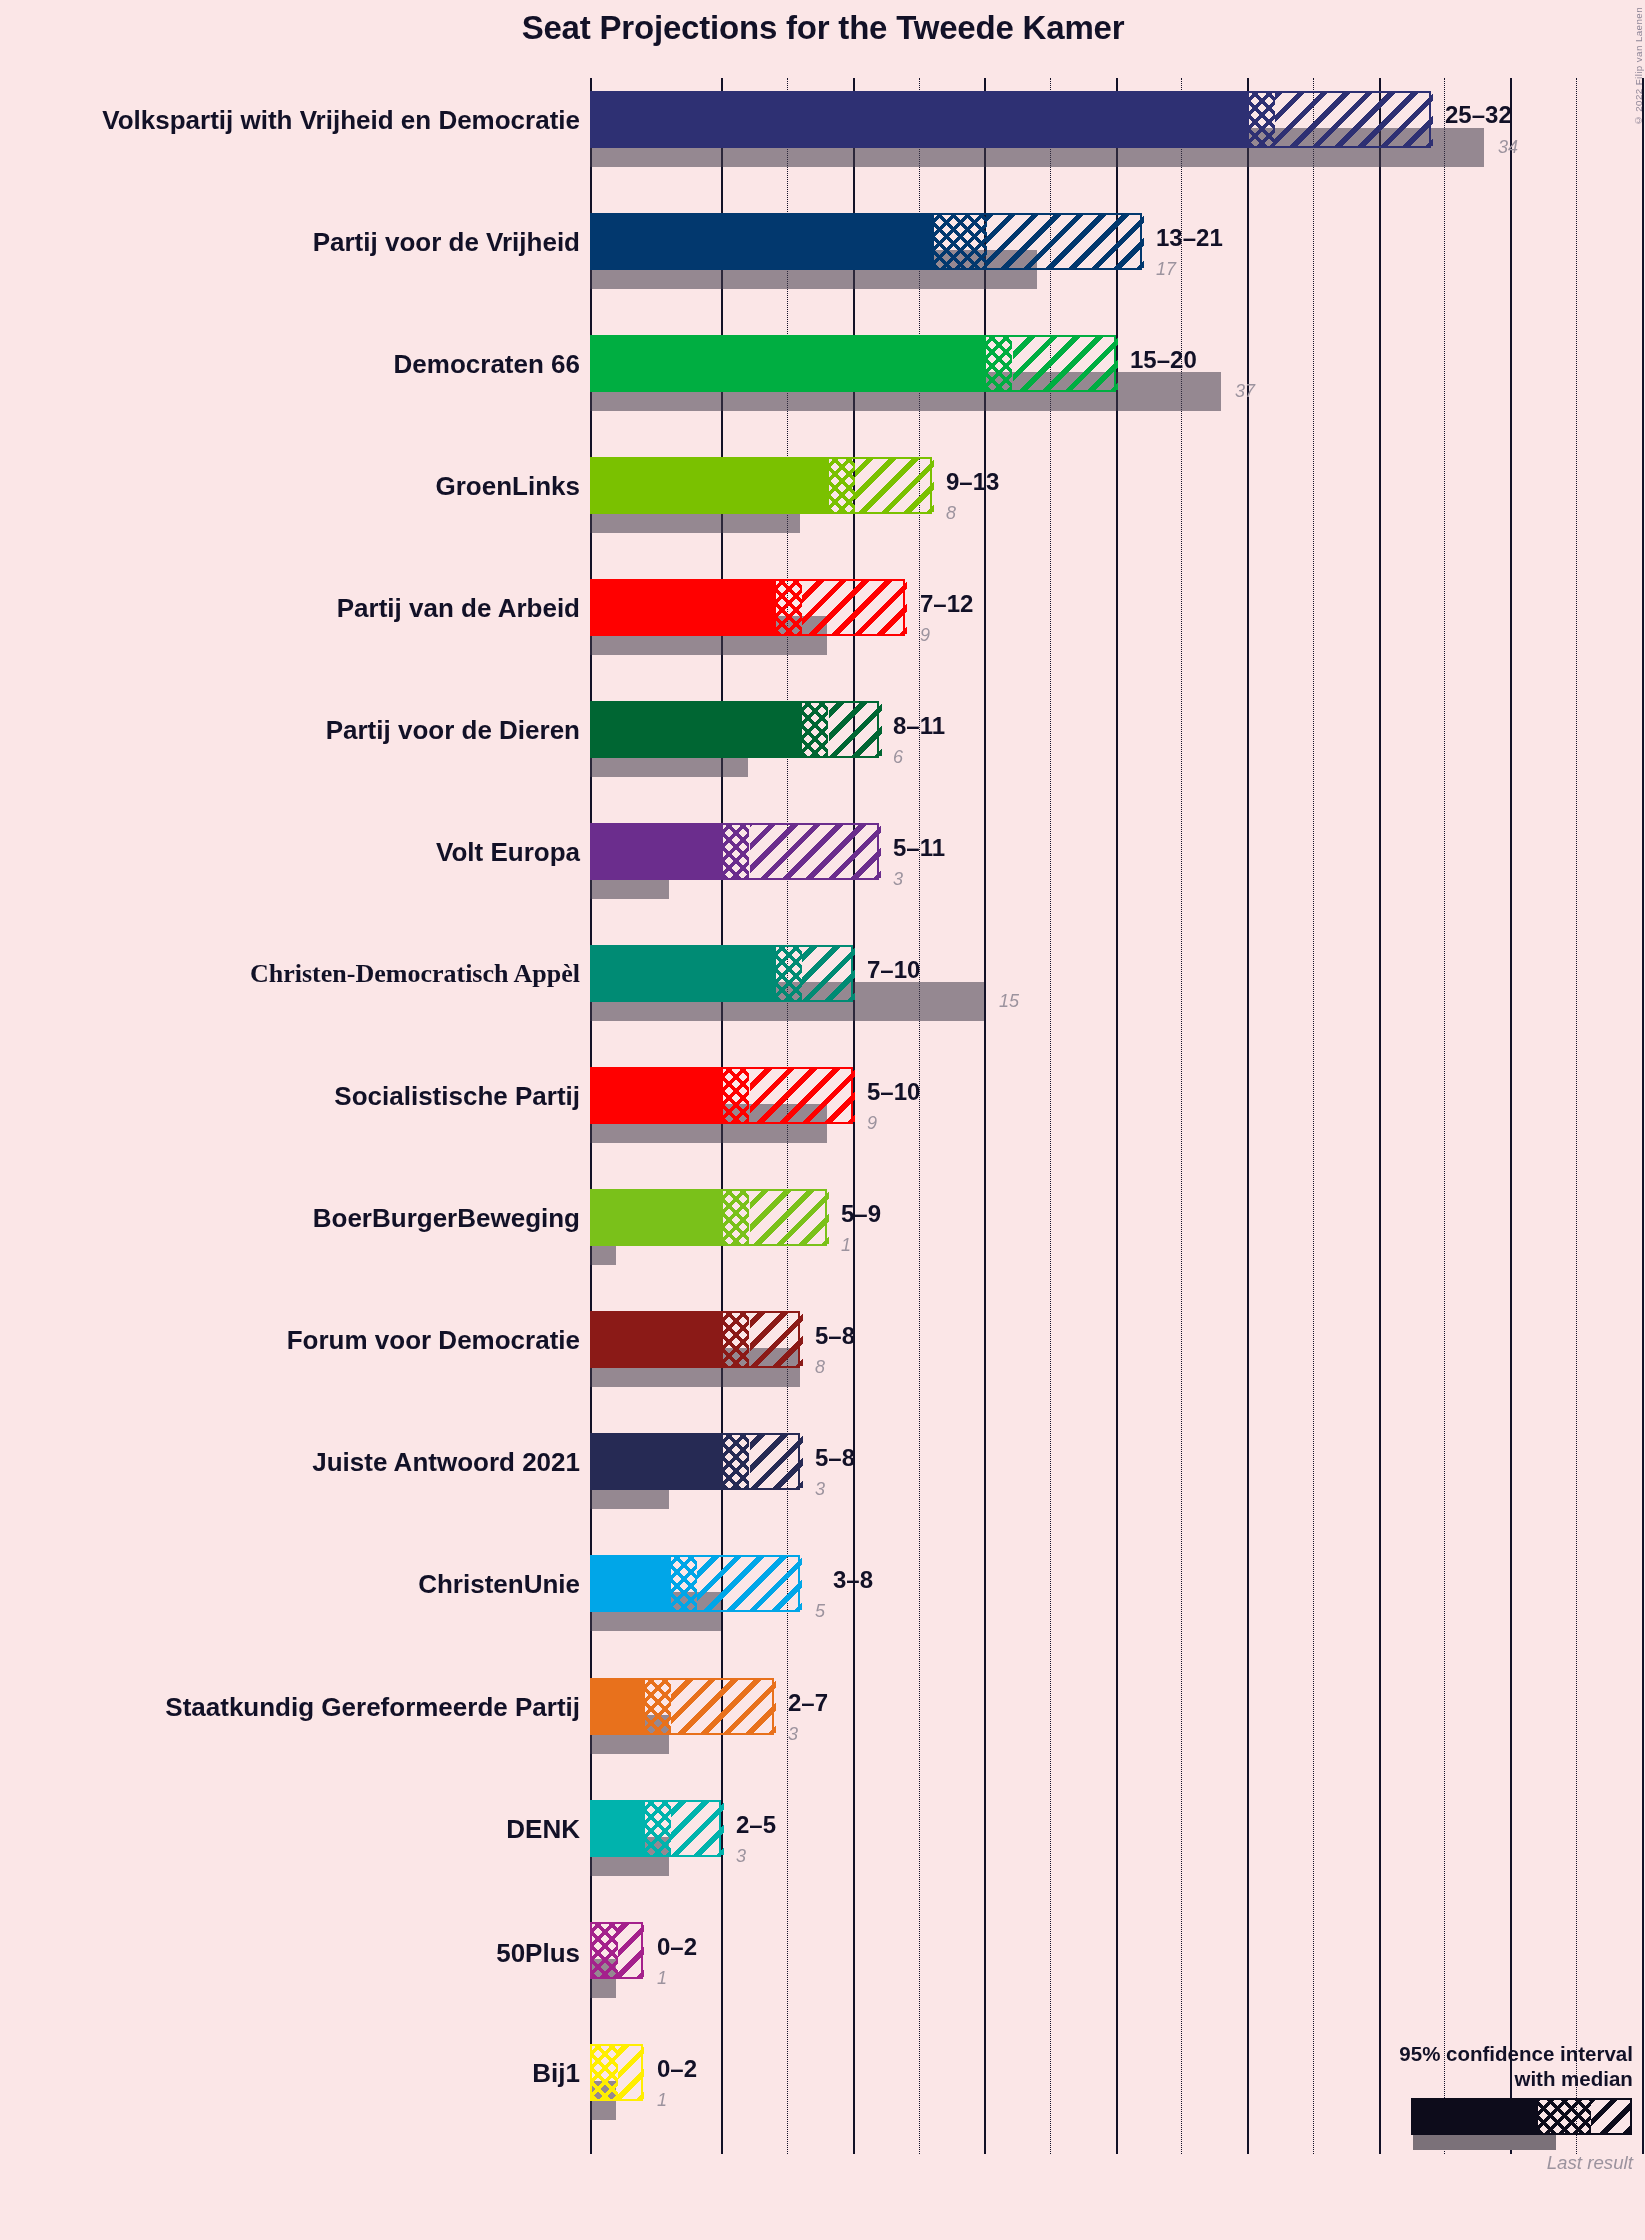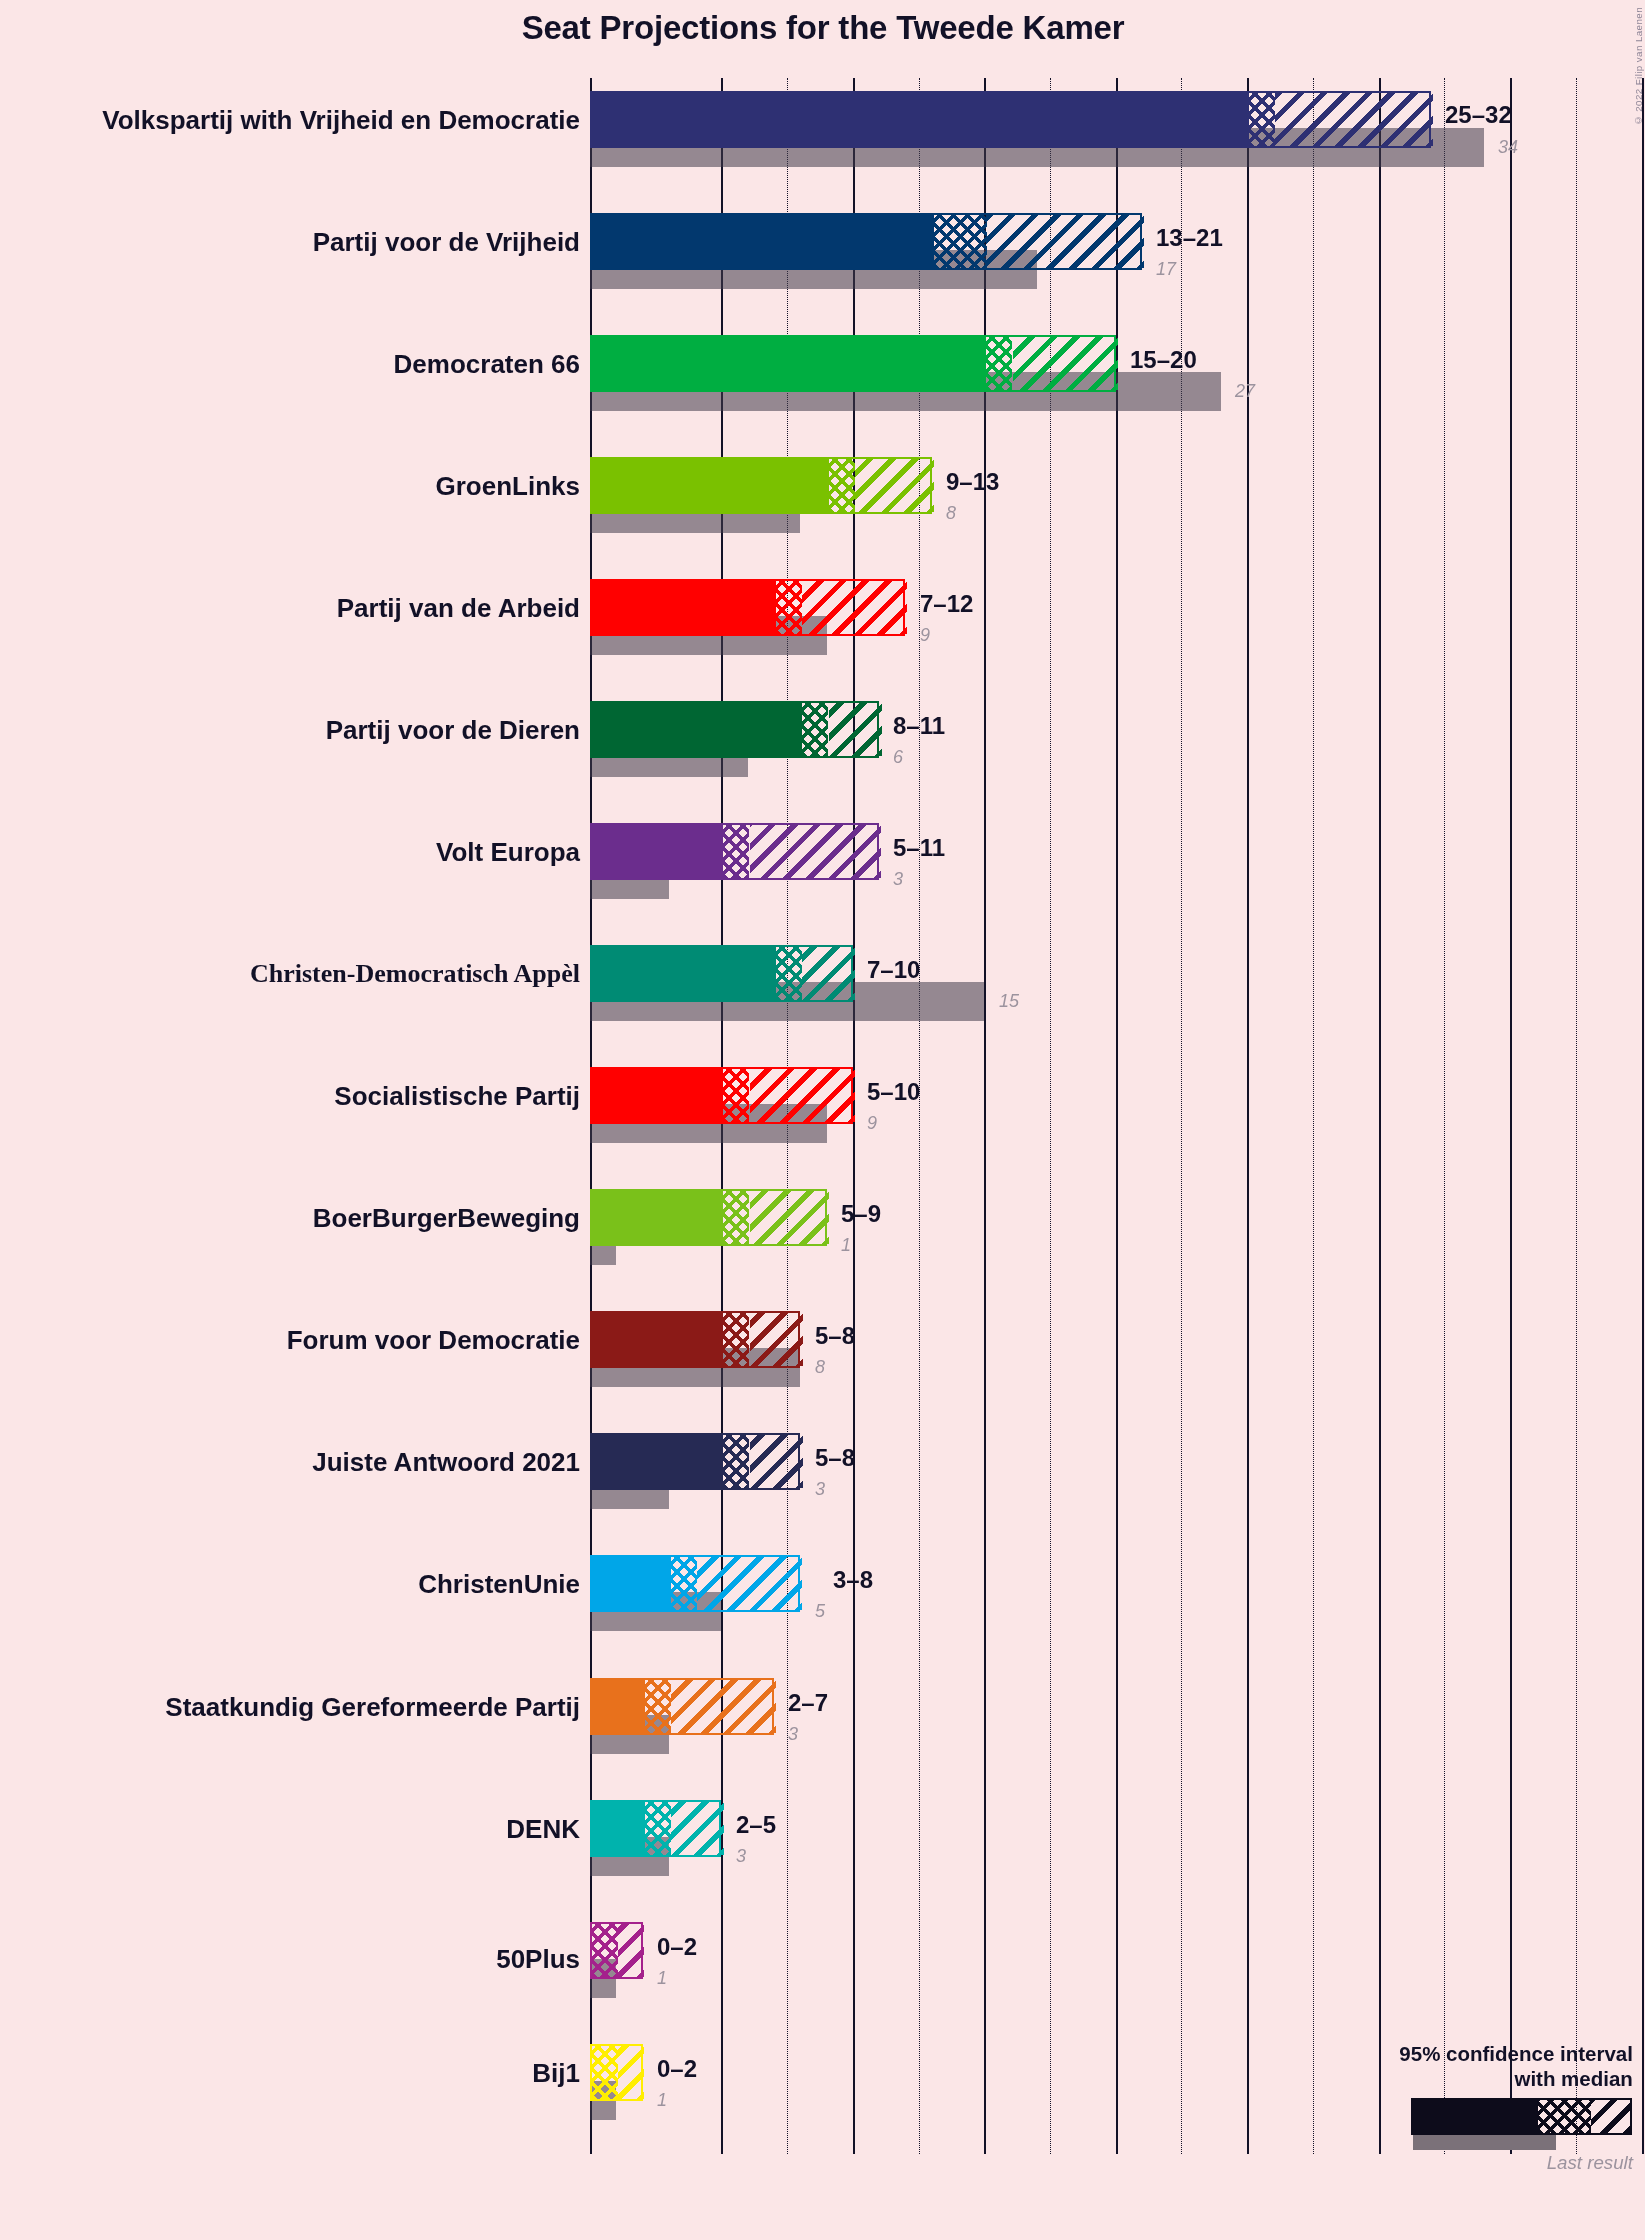--- a/index.html
+++ b/index.html
@@ -158,21 +158,21 @@
           <div class="party-label" style="top: 14.3px;">Partij voor de Vrijheid</div>
         </div>
         <div class="row" style="top: 257px; width: 1056px; height: 77px;">
           <div class="bar-last" style="top: 37px; height: 39px; width: 631px; background: rgb(65, 58, 74); opacity: 0.55;"></div>
           <div class="bar-ci" style="width: 526px; border-color: rgb(0, 174, 65); height: 57px;">
             <div class="seg seg-solid" style="left: 0px; width: 394px; background: rgb(0, 174, 65);"></div>
             <div class="seg seg-cross" style="left: 394px; width: 26px; background-image: repeating-linear-gradient(45deg, rgb(0, 174, 65) 0px, rgb(0, 174, 65) 3.6px, transparent 3.6px, transparent 9.8px), repeating-linear-gradient(-45deg, rgb(0, 174, 65) 0px, rgb(0, 174, 65) 3.6px, transparent 3.6px, transparent 9.8px);"></div>
             <div class="seg seg-diag" style="left: 421px; width: 105px; background-image: repeating-linear-gradient(-45deg, rgb(0, 174, 65) 0px, rgb(0, 174, 65) 5.3px, transparent 5.3px, transparent 16px);"></div>
           </div>
           <div class="ci-label" style="left: 540px; top: 10.7px;">15–20</div>
-          <div class="last-label" style="left: 645px; top: 46px;">27</div>
+          <div class="last-label" style="left: 645px; top: 46px;">37</div>
           <div class="party-label" style="top: 14.3px;">Democraten 66</div>
         </div>
         <div class="row" style="top: 379px; width: 1056px; height: 77px;">
           <div class="bar-last" style="top: 37px; height: 39px; width: 210px; background: rgb(65, 58, 74); opacity: 0.55;"></div>
           <div class="bar-ci" style="width: 342px; border-color: rgb(122, 193, 0); height: 57px;">
             <div class="seg seg-solid" style="left: 0px; width: 237px; background: rgb(122, 193, 0);"></div>
             <div class="seg seg-cross" style="left: 237px; width: 26px; background-image: repeating-linear-gradient(45deg, rgb(122, 193, 0) 0px, rgb(122, 193, 0) 3.6px, transparent 3.6px, transparent 9.8px), repeating-linear-gradient(-45deg, rgb(122, 193, 0) 0px, rgb(122, 193, 0) 3.6px, transparent 3.6px, transparent 9.8px);"></div>
             <div class="seg seg-diag" style="left: 263px; width: 79px; background-image: repeating-linear-gradient(-45deg, rgb(122, 193, 0) 0px, rgb(122, 193, 0) 5.3px, transparent 5.3px, transparent 16px);"></div>
           </div>
           <div class="ci-label" style="left: 356px; top: 10.7px;">9–13</div>
@@ -301,21 +301,21 @@
           <div class="party-label" style="top: 14.3px;">DENK</div>
         </div>
         <div class="row" style="top: 1844px; width: 1056px; height: 77px;">
           <div class="bar-last" style="top: 37px; height: 39px; width: 26px; background: rgb(65, 58, 74); opacity: 0.55;"></div>
           <div class="bar-ci" style="width: 53px; border-color: rgb(164, 33, 140); height: 57px;">
             <div class="seg seg-cross" style="left: 0px; width: 26px; background-image: repeating-linear-gradient(45deg, rgb(164, 33, 140) 0px, rgb(164, 33, 140) 3.6px, transparent 3.6px, transparent 9.8px), repeating-linear-gradient(-45deg, rgb(164, 33, 140) 0px, rgb(164, 33, 140) 3.6px, transparent 3.6px, transparent 9.8px);"></div>
             <div class="seg seg-diag" style="left: 26px; width: 26px; background-image: repeating-linear-gradient(-45deg, rgb(164, 33, 140) 0px, rgb(164, 33, 140) 5.3px, transparent 5.3px, transparent 16px);"></div>
           </div>
           <div class="ci-label" style="left: 67px; top: 10.7px;">0–2</div>
           <div class="last-label" style="left: 67px; top: 46px;">1</div>
-          <div class="party-label" style="top: 22px;">50Plus</div>
+          <div class="party-label" style="top: 16px;">50Plus</div>
         </div>
         <div class="row" style="top: 1966px; width: 1056px; height: 77px;">
           <div class="bar-last" style="top: 37px; height: 39px; width: 26px; background: rgb(65, 58, 74); opacity: 0.55;"></div>
           <div class="bar-ci" style="width: 53px; border-color: rgb(255, 238, 0); height: 57px;">
             <div class="seg seg-cross" style="left: 0px; width: 26px; background-image: repeating-linear-gradient(45deg, rgb(255, 238, 0) 0px, rgb(255, 238, 0) 3.6px, transparent 3.6px, transparent 9.8px), repeating-linear-gradient(-45deg, rgb(255, 238, 0) 0px, rgb(255, 238, 0) 3.6px, transparent 3.6px, transparent 9.8px);"></div>
             <div class="seg seg-diag" style="left: 26px; width: 26px; background-image: repeating-linear-gradient(-45deg, rgb(255, 238, 0) 0px, rgb(255, 238, 0) 5.3px, transparent 5.3px, transparent 16px);"></div>
           </div>
           <div class="ci-label" style="left: 67px; top: 10.7px;">0–2</div>
           <div class="last-label" style="left: 67px; top: 46px;">1</div>
           <div class="party-label" style="top: 14.3px;">Bij1</div>

